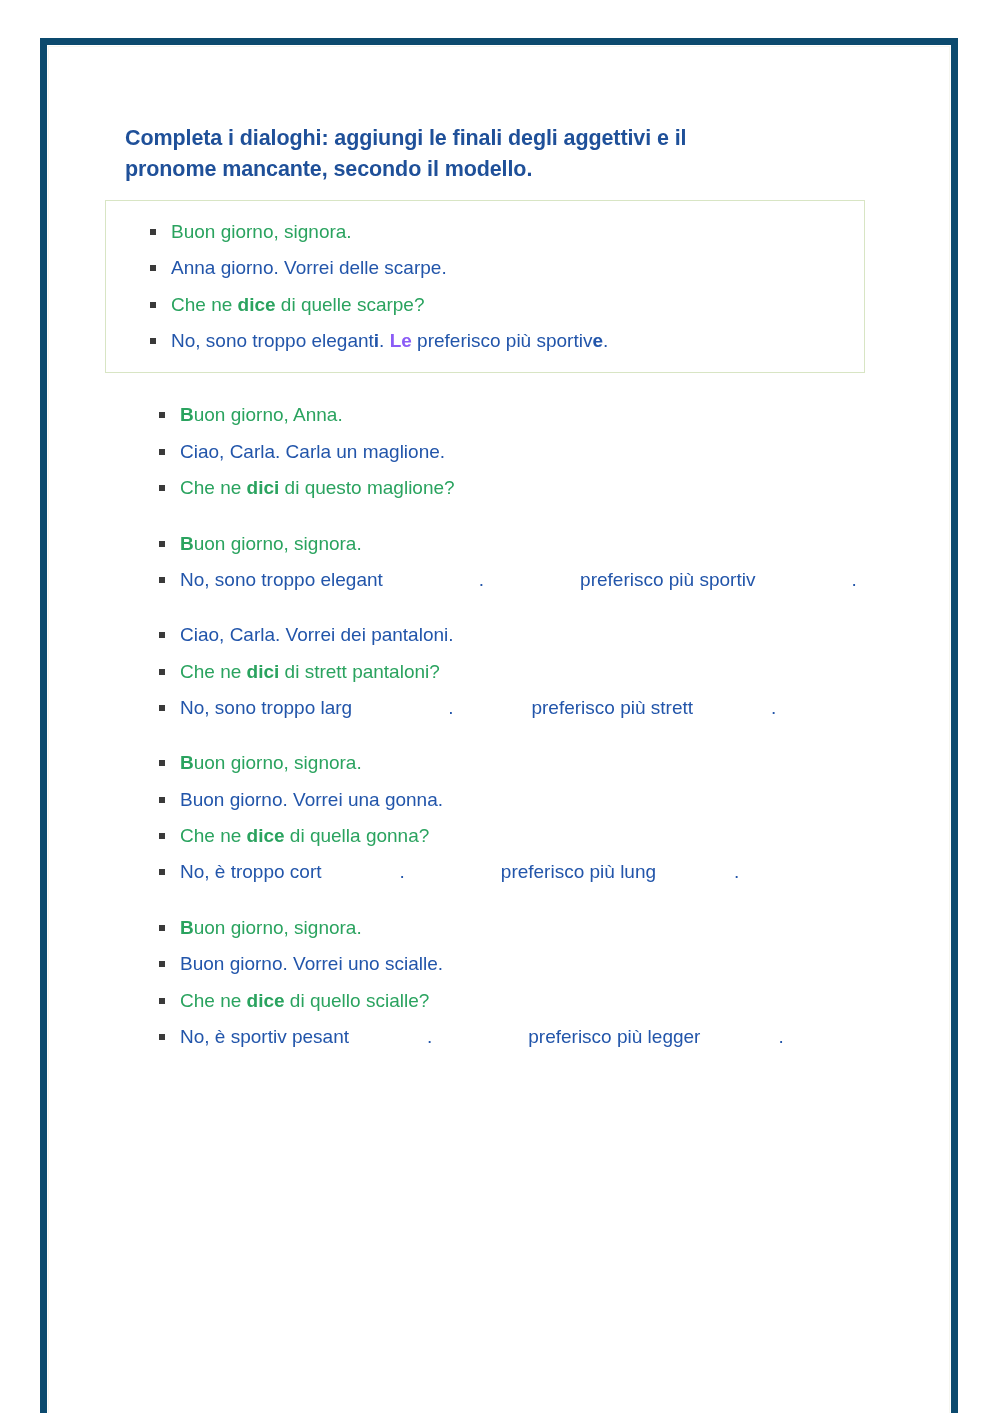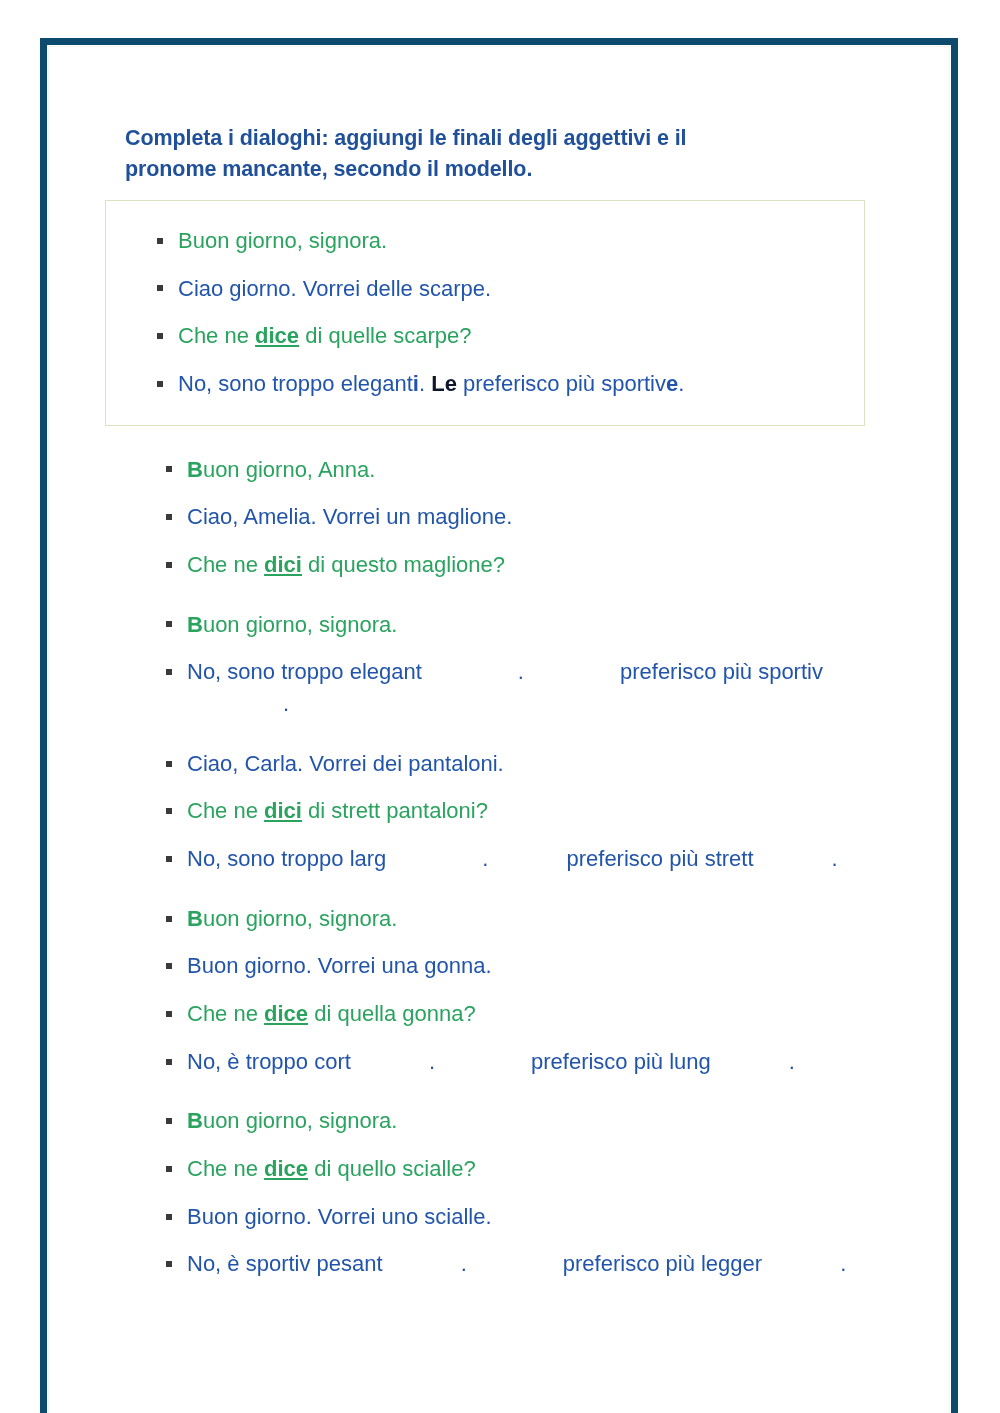--- a/index.html
+++ b/index.html
@@ -61,41 +61,41 @@
     padding: 8px 10px 9px 12px;
     box-sizing: border-box;
     width: 760px;
     margin-left: -20px;
   }
   .block.model .lines { padding-left: 20px; }
   .block .lines { padding-left: 22px; }
 
   .line-item {
     position: relative;
-    font-size: 22px;
+    font-size: 19px;
     line-height: 1.44;
     padding-left: 24px;
-    margin: 16px;
+    margin: 9px;
     white-space: pre-wrap;
   }
   .line-item::before {
     content: "";
     position: absolute;
     left: 3px;
     top: 0.58em;
     width: 6px;
     height: 6px;
     background: #3a3a3a;
   }
 
   .green { color: #2aa35f; }
   .blue  { color: #2255aa; }
-  .red   { color: #0f172a; font-weight: bold; }
+  .red   { color: #8b5cf6; font-weight: bold; }
   .b     { font-weight: bold; }
-  .bu    { font-weight: bold; text-decoration: underline; }
+  .bu    { font-weight: bold; }
   .gap-md { display: inline-block; width: 78px; }
   .gap-lg { display: inline-block; width: 96px; }
 
   
   .footer {
     position: absolute;
     left: 0;
     top: 1295px;
     width: 880px;
     text-align: right;
@@ -113,31 +113,31 @@
   <div class="content">
 
     <h1 class="title">
       <span class="line">Completa i dialoghi: aggiungi le finali degli aggettivi e il</span>
       <span class="line">pronome mancante, secondo il modello.</span>
     </h1>
 
     <div class="block model">
       <div class="lines">
           <div class="line-item green"><span>Buon giorno, signora.</span></div>
-          <div class="line-item blue"><span>Ciao giorno. Vorrei delle scarpe.</span></div>
+          <div class="line-item blue"><span>Anna giorno. Vorrei delle scarpe.</span></div>
           <div class="line-item green"><span>Che ne </span><span class="bu">dice</span><span> di quelle scarpe?</span></div>
           <div class="line-item blue"><span>No, sono troppo elegant</span><span class="b">i</span><span>. </span><span class="red">Le</span><span> preferisco più sportiv</span><span class="b">e</span><span>.</span></div>
         </div>
     </div>
 
     <div id="exercise-container">
         <div class="block">
           <div class="lines">
             <div class="line-item green"><span class="b">B</span><span>uon giorno, Anna.</span></div>
-            <div class="line-item blue"><span>Ciao, Amelia. Vorrei un maglione.</span></div>
+            <div class="line-item blue"><span>Ciao, Carla. Carla un maglione.</span></div>
             <div class="line-item green"><span>Che ne </span><span class="bu">dici</span><span> di questo maglione?</span></div>
           </div>
         </div>
         <div class="block">
           <div class="lines">
             <div class="line-item green"><span class="b">B</span><span>uon giorno, signora.</span></div>
             <div class="line-item blue"><span>No, sono troppo elegant</span><span class="gap-lg"></span><span>.</span><span class="gap-lg"></span><span>preferisco più sportiv</span><span class="gap-lg"></span><span>.</span></div>
           </div>
         </div>
         <div class="block">
@@ -151,22 +151,22 @@
           <div class="lines">
             <div class="line-item green"><span class="b">B</span><span>uon giorno, signora.</span></div>
             <div class="line-item blue"><span>Buon giorno. Vorrei una gonna.</span></div>
             <div class="line-item green"><span>Che ne </span><span class="bu">dice</span><span> di quella gonna?</span></div>
             <div class="line-item blue"><span>No, è troppo cort</span><span class="gap-md"></span><span>.</span><span class="gap-lg"></span><span>preferisco più lung</span><span class="gap-md"></span><span>.</span></div>
           </div>
         </div>
         <div class="block">
           <div class="lines">
             <div class="line-item green"><span class="b">B</span><span>uon giorno, signora.</span></div>
+            <div class="line-item blue"><span>Buon giorno. Vorrei uno scialle.</span></div>
             <div class="line-item green"><span>Che ne </span><span class="bu">dice</span><span> di quello scialle?</span></div>
-            <div class="line-item blue"><span>Buon giorno. Vorrei uno scialle.</span></div>
             <div class="line-item blue"><span>No, è sportiv pesant</span><span class="gap-md"></span><span>.</span><span class="gap-lg"></span><span>preferisco più legger</span><span class="gap-md"></span><span>.</span></div>
           </div>
         </div>
       </div>
 
     <div class="footer">Amelia De Carlo</div>
 
   </div>
 </div>
 

